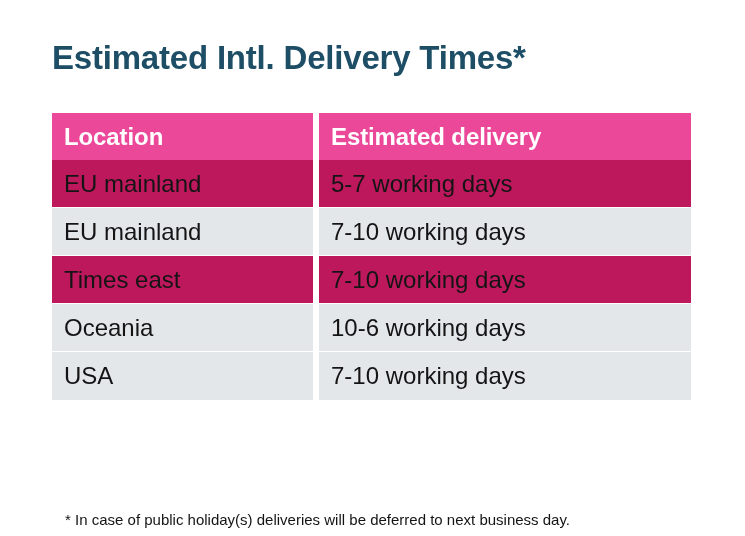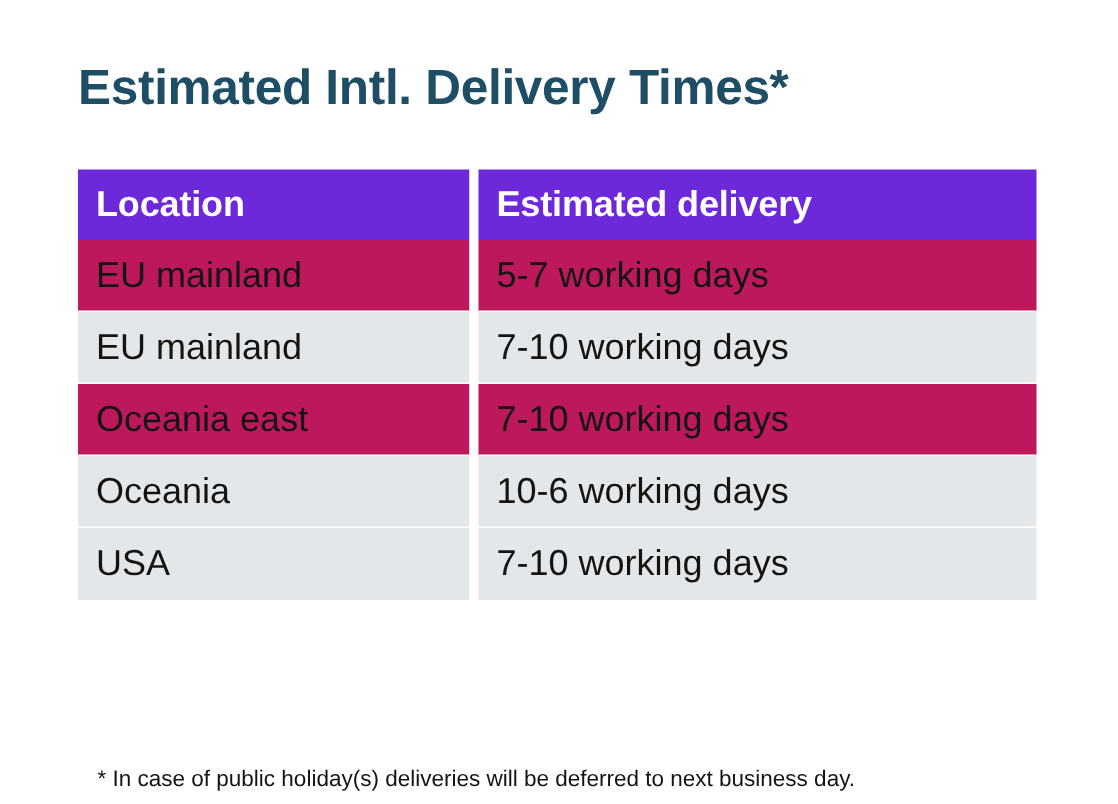--- a/index.html
+++ b/index.html
@@ -51,21 +51,21 @@
     vertical-align: middle;
     font-size: 24px;
     font-weight: normal;
     color: #141414;
     height: 48px;
     box-sizing: border-box;
     overflow: hidden;
     white-space: nowrap;
   }
   .delivery-table th {
-    background: #6d28d9;
+    background: #ec4899;
     color: #ffffff;
     font-weight: bold;
     height: 47px;
     letter-spacing: -0.1px;
   }
   .spacer-cell {
     padding: 0 !important;
     background: #ffffff !important;
     width: 6px;
   }
@@ -110,21 +110,21 @@
         <td>EU mainland</td>
         <td class="spacer-cell"></td>
         <td>5-7 working days</td>
       </tr>
       <tr class="body-row row-light">
         <td>EU mainland</td>
         <td class="spacer-cell"></td>
         <td>7-10 working days</td>
       </tr>
       <tr class="body-row row-dark">
-        <td>Oceania east</td>
+        <td>Times east</td>
         <td class="spacer-cell"></td>
         <td>7-10 working days</td>
       </tr>
       <tr class="body-row row-light">
         <td>Oceania</td>
         <td class="spacer-cell"></td>
         <td>10-6 working days</td>
       </tr>
       <tr class="body-row row-light">
         <td>USA</td>

